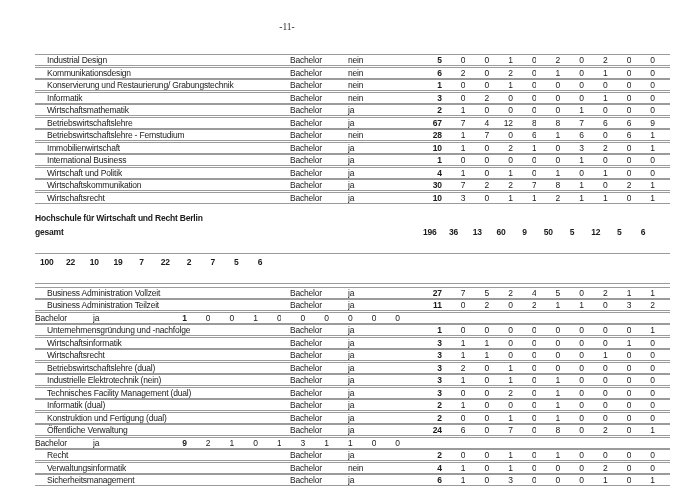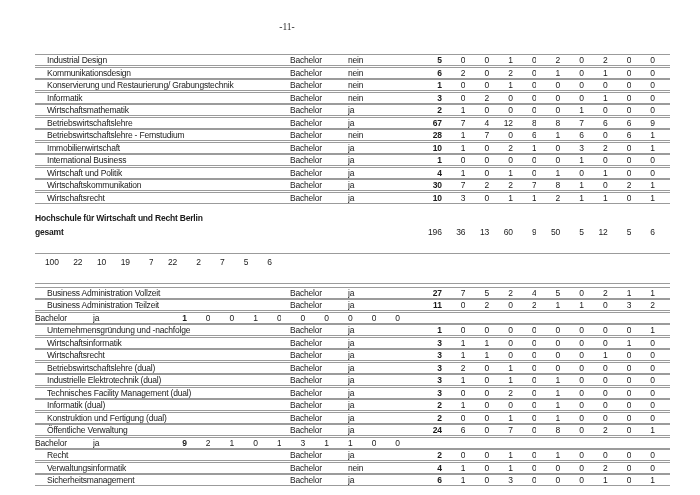--- a/index.html
+++ b/index.html
@@ -31,21 +31,21 @@
   .section-spacer{height:8px;}
   .post-darunter-spacer{height:3px;}
   .institution-heading{
     height:12.5px;line-height:12.5px;font-weight:bold;letter-spacing:-0.2px;
   }
   .summary-row{
     display:flex;align-items:flex-end;height:12.5px;padding-bottom:16px;
     border-bottom:1px solid #9b9b9b;font-weight:bold;box-sizing:content-box;
   }
   .summary-row .label{width:383px;white-space:nowrap;}
-  .summary-row .cell.val{font-weight:normal;}
+  .summary-row .cell.val{font-weight:bold;text-align:center;}
 </style>
 </head>
 <body>
 
 <div class="page-number">-11-</div>
 
 <div class="table-wrap">
   <div id="rows-section1">
       <div class="course-row">
     <div class="cell name">Industrial Design</div>
@@ -403,21 +403,21 @@
           <div class="cell val">1</div>
           <div class="cell val">0</div>
           <div class="cell val">0</div>
           <div class="cell val">0</div>
           <div class="cell val">0</div>
           <div class="cell val">0</div>
           <div class="cell val">0</div>
         </div>
   </div>
       <div class="course-row">
-    <div class="cell name">Industrielle Elektrotechnik (dual)</div>
+    <div class="cell name">Industrielle Elektrotechnik (nein)</div>
     <div class="cell degree">Bachelor</div>
     <div class="cell adm">ja</div>
     <div class="values-group">
           <div class="cell val total">3</div>
           <div class="cell val">1</div>
           <div class="cell val">0</div>
           <div class="cell val">1</div>
           <div class="cell val">0</div>
           <div class="cell val">1</div>
           <div class="cell val">0</div>

